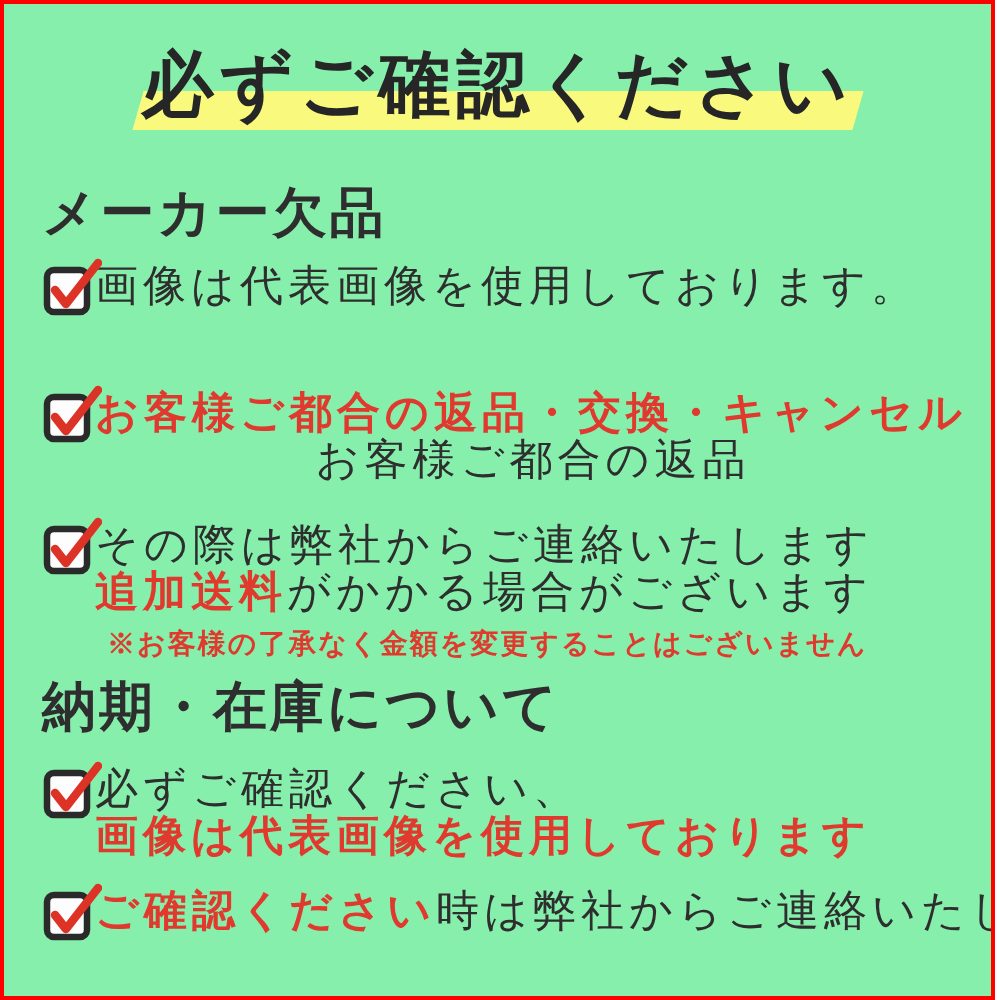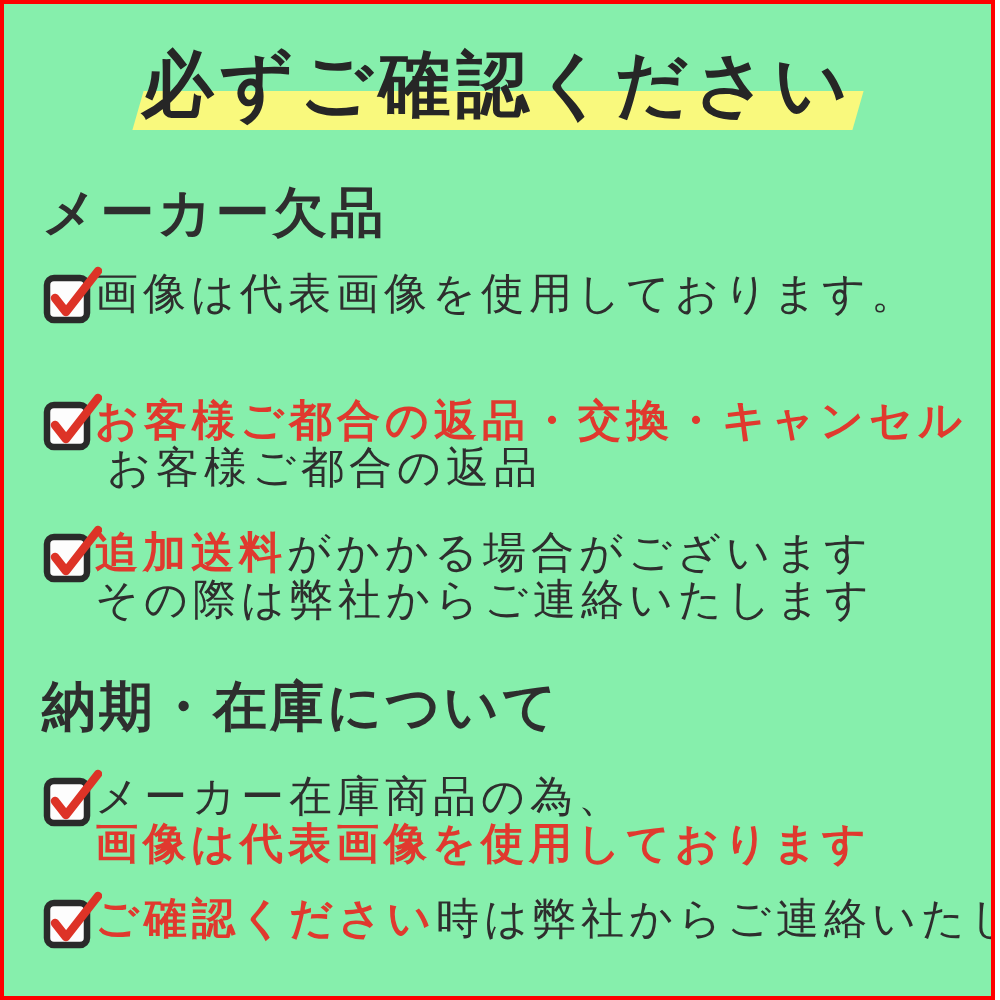--- a/index.html
+++ b/index.html
@@ -55,24 +55,23 @@
     line-height: 1.15;
     color: #2e2e2e;
   }
   .heading-order  { top: 186px; }
   .heading-stock  { top: 680px; }
   
   .item {
     position: absolute;
     left: 42px;
     right: 36px;
-    margin-top: 8px;
   }
   .item-1 { top: 265px; }
-  .item-2 { top: 392px; }
+  .item-2 { top: 392px; text-align: center; }
   .item-3 { top: 524px; }
   .item-4 { top: 768px; }
   .item-5 { top: 890px; }
   .checkbox {
     position: absolute;
     left: 0;
     top: -9px;
     width: 60px;
     height: 60px;
   }
@@ -135,36 +134,37 @@
   </div>
 
   <div class="item item-3">
     <span class="checkbox">
       <svg viewBox="0 0 60 60" aria-hidden="true">
         <rect x="5" y="14" width="40" height="42" rx="7" fill="#fdfdfd" stroke="#2a2a2a" stroke-width="6.5"></rect>
         <polyline points="13,34 24,48 56,7" fill="none" stroke="#dd3327" stroke-width="8.5" stroke-linecap="round" stroke-linejoin="round"></polyline>
       </svg>
     </span>
     <div class="lines">
+      <p class="line"><span class="black">その際は弊社からご連絡いたします</span></p>
       <p class="line"><span class="red">追加送料</span><span class="black">がかかる場合がございます</span></p>
-      <p class="line"><span class="black">その際は弊社からご連絡いたします</span></p>
+      <p class="line note"><span class="red">※お客様の了承なく金額を変更することはございません</span></p>
     </div>
   </div>
 
   <h2 class="heading heading-stock">納期・在庫について</h2>
 
   <div class="item item-4">
     <span class="checkbox">
       <svg viewBox="0 0 60 60" aria-hidden="true">
         <rect x="5" y="14" width="40" height="42" rx="7" fill="#fdfdfd" stroke="#2a2a2a" stroke-width="6.5"></rect>
         <polyline points="13,34 24,48 56,7" fill="none" stroke="#dd3327" stroke-width="8.5" stroke-linecap="round" stroke-linejoin="round"></polyline>
       </svg>
     </span>
     <div class="lines">
-      <p class="line"><span class="black">メーカー在庫商品の為、</span></p>
+      <p class="line"><span class="black">必ずご確認ください、</span></p>
       <p class="line"><span class="red">画像は代表画像を使用しております</span></p>
     </div>
   </div>
 
   <div class="item item-5">
     <span class="checkbox">
       <svg viewBox="0 0 60 60" aria-hidden="true">
         <rect x="5" y="14" width="40" height="42" rx="7" fill="#fdfdfd" stroke="#2a2a2a" stroke-width="6.5"></rect>
         <polyline points="13,34 24,48 56,7" fill="none" stroke="#dd3327" stroke-width="8.5" stroke-linecap="round" stroke-linejoin="round"></polyline>
       </svg>

